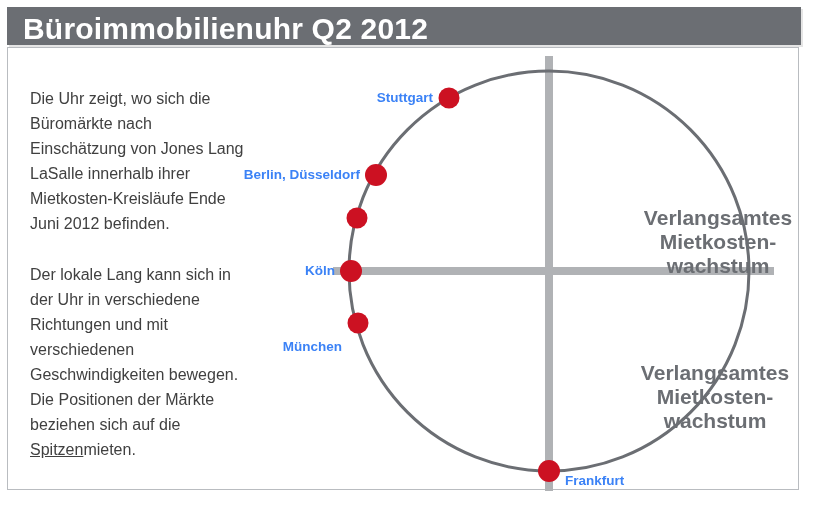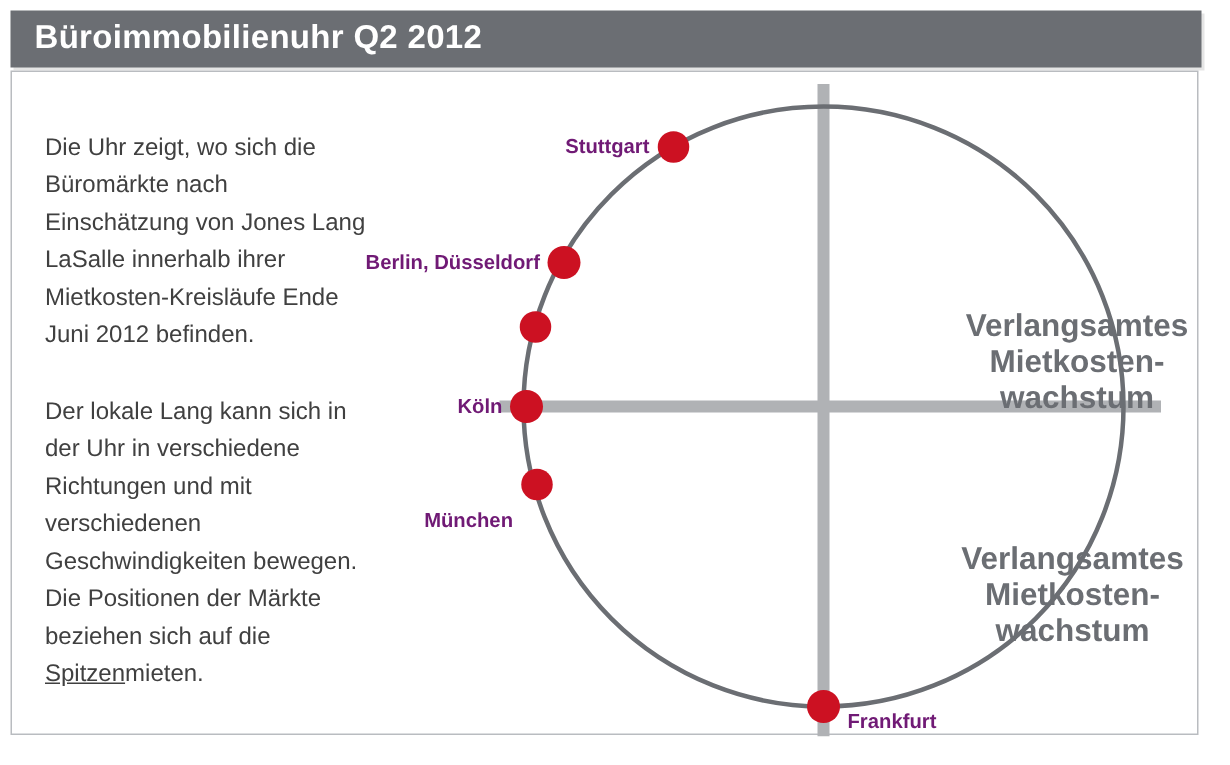--- a/index.html
+++ b/index.html
@@ -24,21 +24,21 @@
     width: 794px;
     height: 38px;
     background: #6b6e73;
     box-shadow: 2px 2px 0 rgba(0,0,0,0.10);
   }
   #header-title {
     position: absolute;
     left: 16px;
     top: 5px;
     color: #ffffff;
-    font-size: 22px;
+    font-size: 30px;
     font-weight: bold;
     letter-spacing: 0.2px;
     white-space: nowrap;
   }
 
   
   #panel {
     position: absolute;
     left: 7px;
     top: 47px;
@@ -90,21 +90,21 @@
     width: 170px;
   }
   #quad-tl { left: 375px; top: 158px; }
   #quad-tr { left: 555px; top: 152px; }
   #quad-bl { left: 372px; top: 313px; }
   #quad-br { left: 556px; top: 313px; }
 
   
   .city-label {
     position: absolute;
-    color: #701a75;
+    color: #3b82f6;
     font-size: 13.5px;
     font-weight: bold;
     white-space: nowrap;
   }
   .city-label.right-aligned { text-align: right; }
 </style>
 </head>
 <body>
 
 <div id="root">

